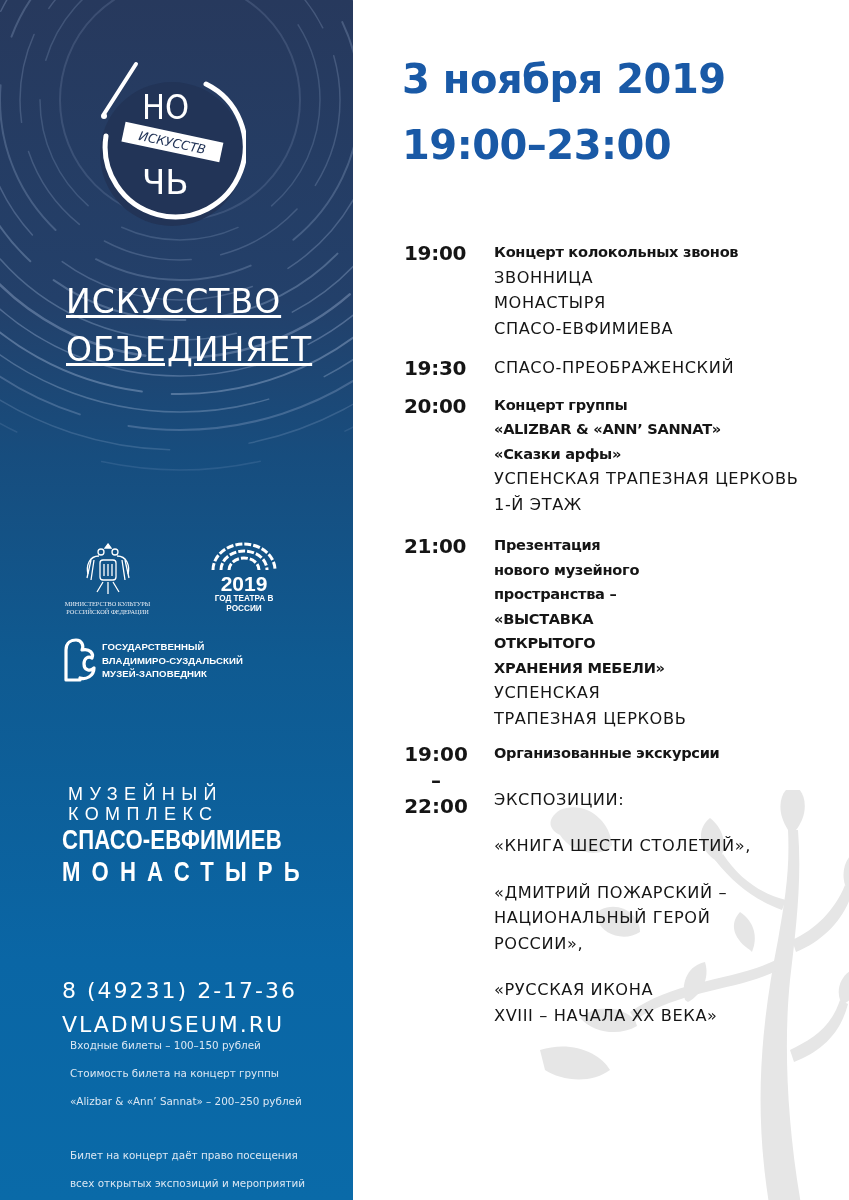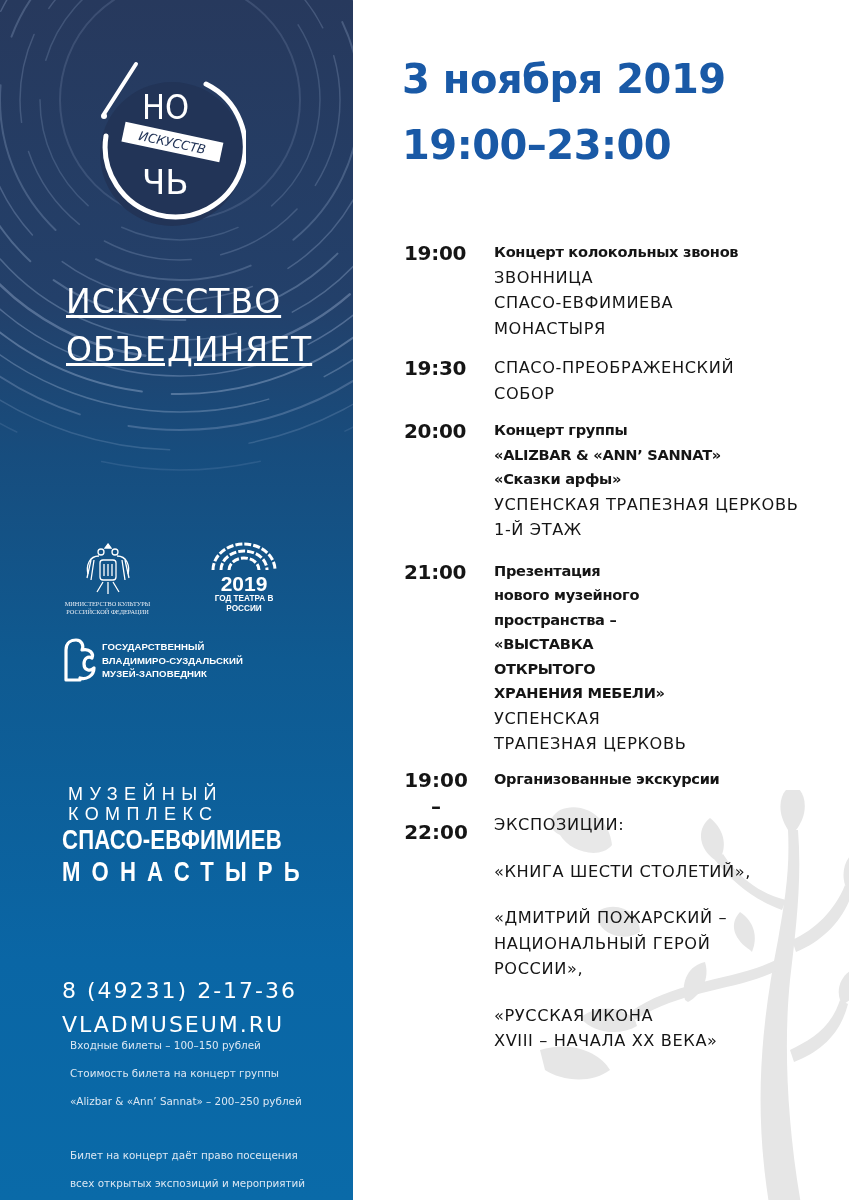--- a/index.html
+++ b/index.html
@@ -182,31 +182,30 @@
   <div>19:00–23:00</div>
 </div>
 
 <div class="schedule">
 
   <div class="event">
     <div class="ev-time">19:00</div>
     <div class="ev-body">
       <div class="ev-title">Концерт колокольных звонов</div>
       <div class="ev-place">ЗВОННИЦА</div>
+      <div class="ev-place">МОНАСТЫРЯ</div>
       <div class="ev-place">СПАСО-ЕВФИМИЕВА</div>
-      <div class="ev-place">МОНАСТЫРЯ</div>
     </div>
   </div>
   <div style="height:14px"></div>
 
   <div class="event">
     <div class="ev-time">19:30</div>
     <div class="ev-body">
       <div class="ev-place">СПАСО-ПРЕОБРАЖЕНСКИЙ</div>
-      <div class="ev-place">СОБОР</div>
     </div>
   </div>
   <div style="height:12px"></div>
 
   <div class="event">
     <div class="ev-time">20:00</div>
     <div class="ev-body">
       <div class="ev-title">Концерт группы</div>
       <div class="ev-title">«ALIZBAR &amp; «ANN’ SANNAT»</div>
       <div class="ev-title">«Сказки арфы»</div>

